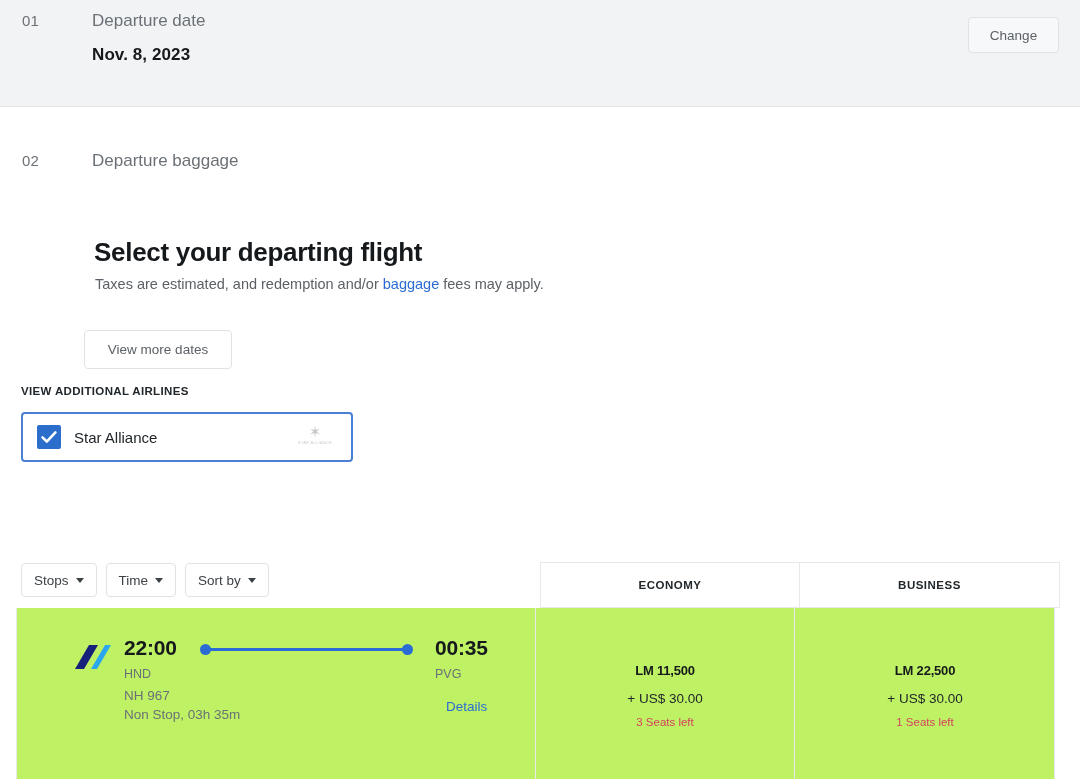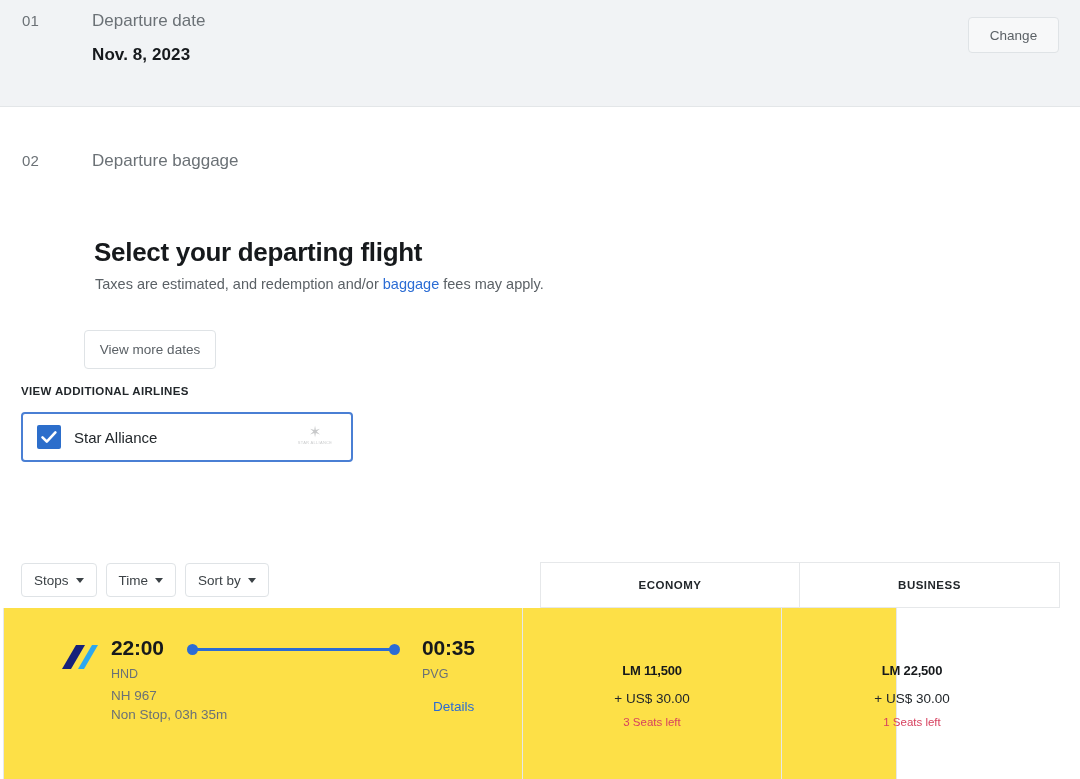--- a/index.html
+++ b/index.html
@@ -93,21 +93,21 @@
   }
   .subline a {
     color: #2b6cd4;
     text-decoration: none;
   }
 
   .view-dates-btn {
     position: absolute;
     left: 84px;
     top: 223px;
-    width: 132px;
+    width: 148px;
     height: 39px;
     background: #ffffff;
     border: 1px solid #dfe3e6;
     border-radius: 4px;
     color: #5b6166;
     font-size: 13.5px;
     font-family: "Liberation Sans", sans-serif;
     cursor: pointer;
     padding: 0;
   }
@@ -224,28 +224,28 @@
     font-weight: bold;
     letter-spacing: .5px;
     color: #22272b;
     background: #ffffff;
   }
   .fare-head.economy { left: 540px; width: 260px; }
   .fare-head.business { left: 799px; width: 261px; }
 
   .row-card {
     position: absolute;
-    left: 3px;
+    left: 16px;
     top: 178px;
-    width: 894px;
+    width: 1039px;
     height: 172px;
     border: 1px solid #e6e8ea;
     border-top: none;
     box-sizing: border-box;
-    background: #fde047;
+    background: #bef264;
   }
   .cell-divider {
     position: absolute;
     top: 0;
     width: 1px;
     height: 100%;
     background: #e6e8ea;
   }
   .cell-divider.d1 { left: 518px; }
   .cell-divider.d2 { left: 777px; }

